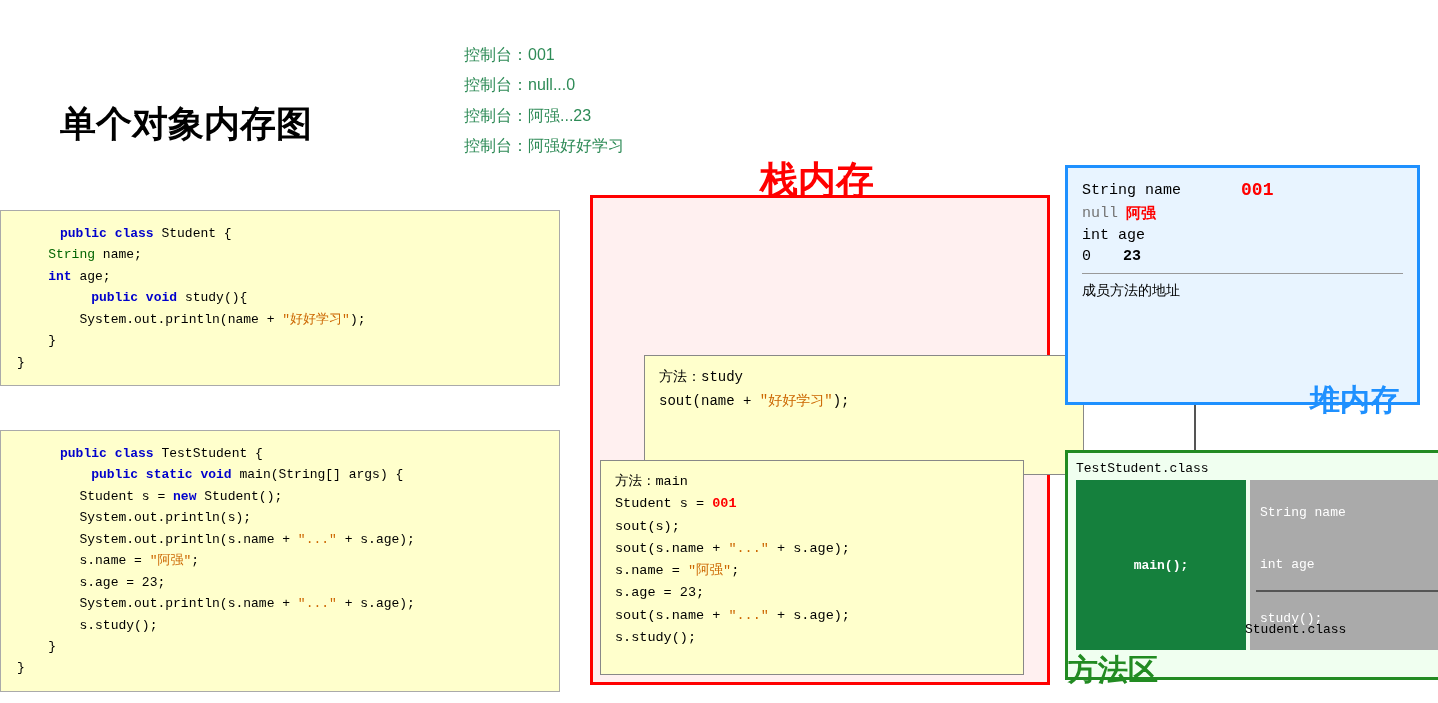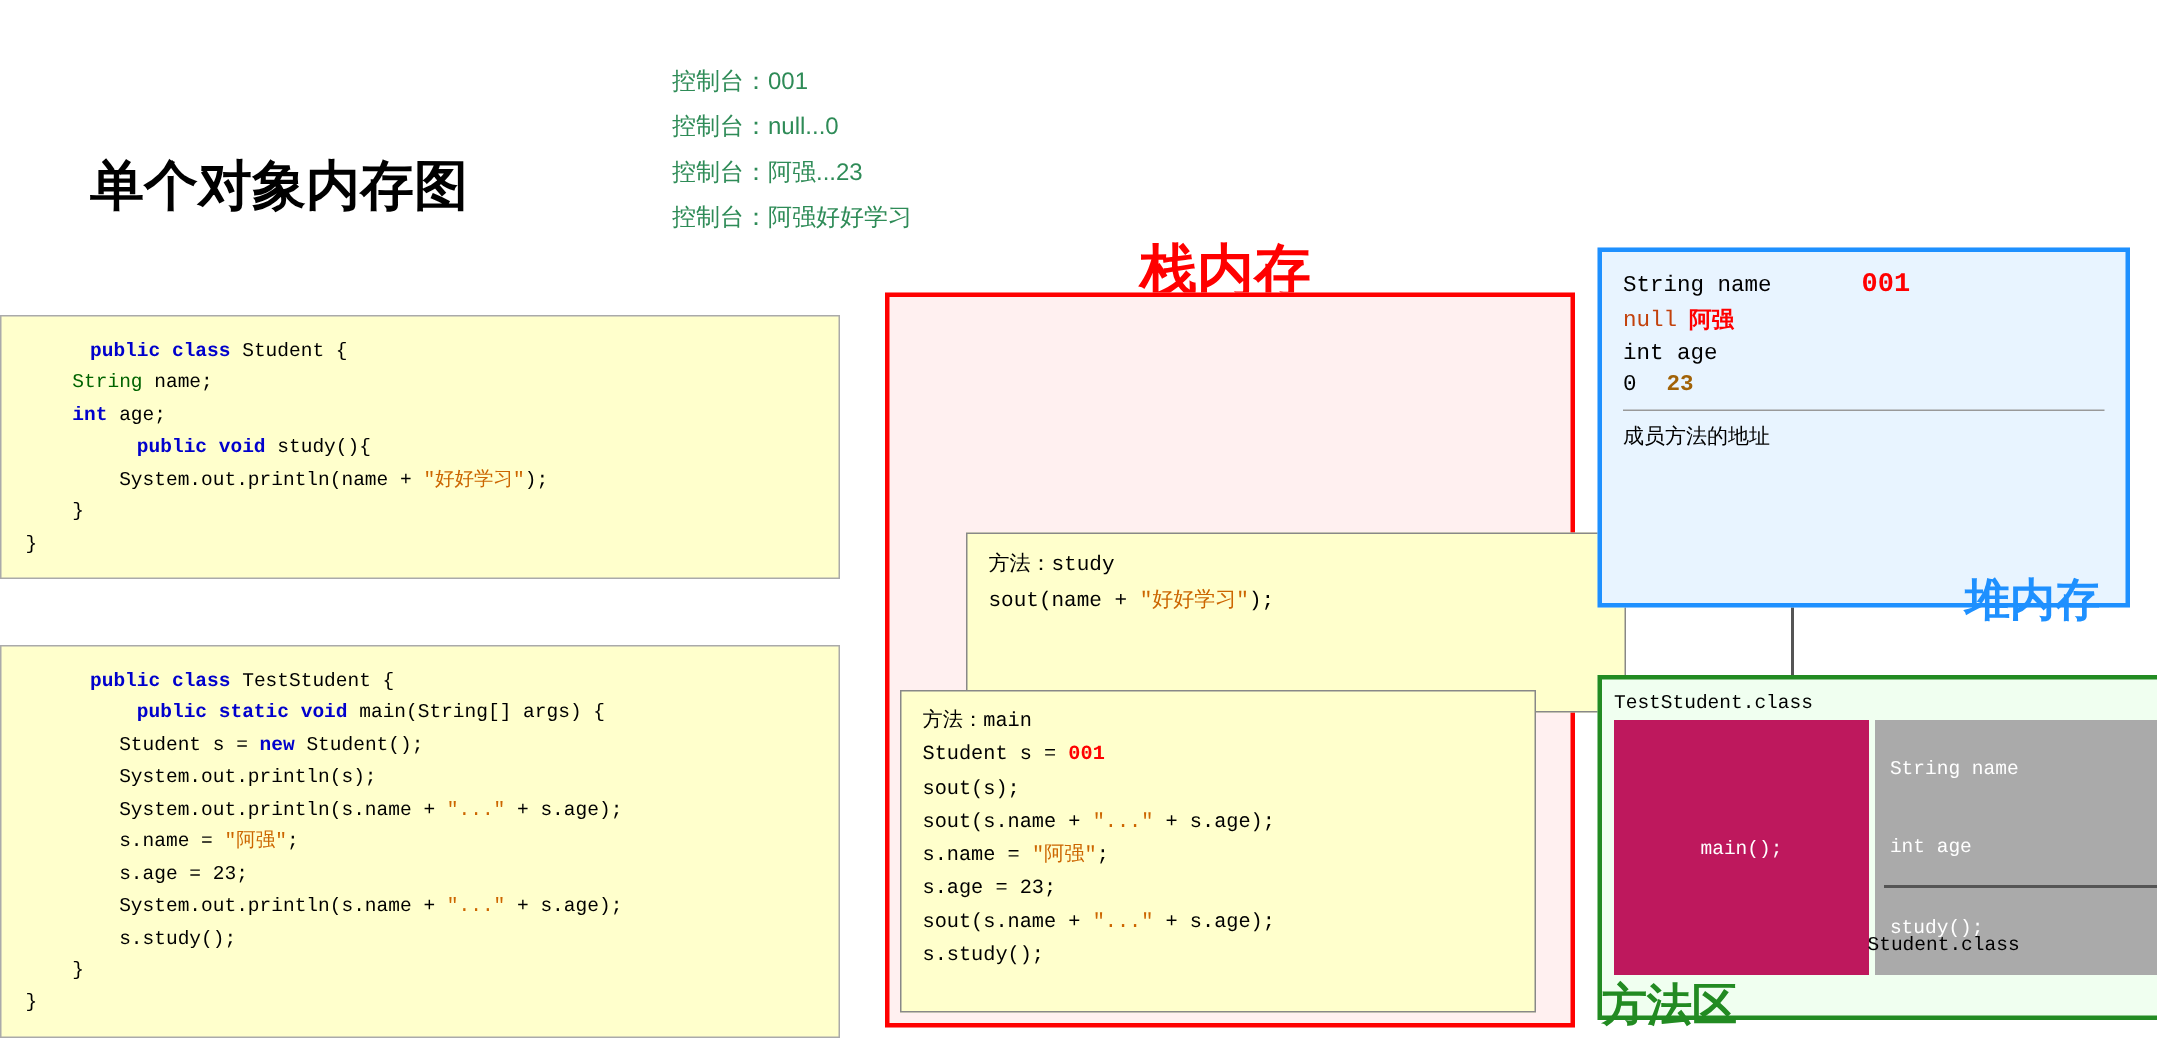--- a/index.html
+++ b/index.html
@@ -25,21 +25,21 @@
       left: 60px;
       top: 100px;
       font-size: 36px;
       font-weight: bold;
       color: #000;
     }
 
     
     .console-output {
       position: absolute;
-      left: 448px;
+      left: 464px;
       top: 40px;
       font-size: 16px;
       line-height: 1.9;
       color: #2e8b57;
     }
 
     
     .stack-label {
       position: absolute;
       left: 760px;
@@ -161,39 +161,39 @@
     }
 
     .heap-id {
       color: #ff0000;
       font-weight: bold;
       margin-left: 60px;
       font-size: 18px;
     }
 
     .heap-null {
-      color: #c2410c;
+      color: #737373;
       font-size: 15px;
     }
 
     .heap-name-val {
       color: #ff0000;
       font-weight: bold;
       margin-left: 8px;
     }
 
     .heap-zero {
       color: #000;
       font-size: 15px;
     }
 
     .heap-age-val {
-      color: #a16207;
-      font-weight: bold;
-      margin-left: 20px;
+      color: #000000;
+      font-weight: bold;
+      margin-left: 32px;
       font-size: 15px;
     }
 
     .heap-divider {
       border: none;
       border-top: 1px solid #999;
       margin: 8px 0;
     }
 
     .heap-method-addr {
@@ -220,29 +220,30 @@
       margin-bottom: 4px;
     }
 
     .method-inner {
       display: flex;
       gap: 4px;
       height: 170px;
     }
 
     .method-box-gray {
-      background: #be185d;
+      background: #15803d;
       color: #fff;
       font-family: 'Courier New', Consolas, monospace;
       font-size: 13px;
       display: flex;
       align-items: center;
       justify-content: center;
       padding: 6px;
       flex: 1;
+      font-weight: bold;
     }
 
     .method-box-right {
       background: #aaa;
       color: #fff;
       font-family: 'Courier New', Consolas, monospace;
       font-size: 13px;
       padding: 6px;
       flex: 1.4;
       display: flex;

